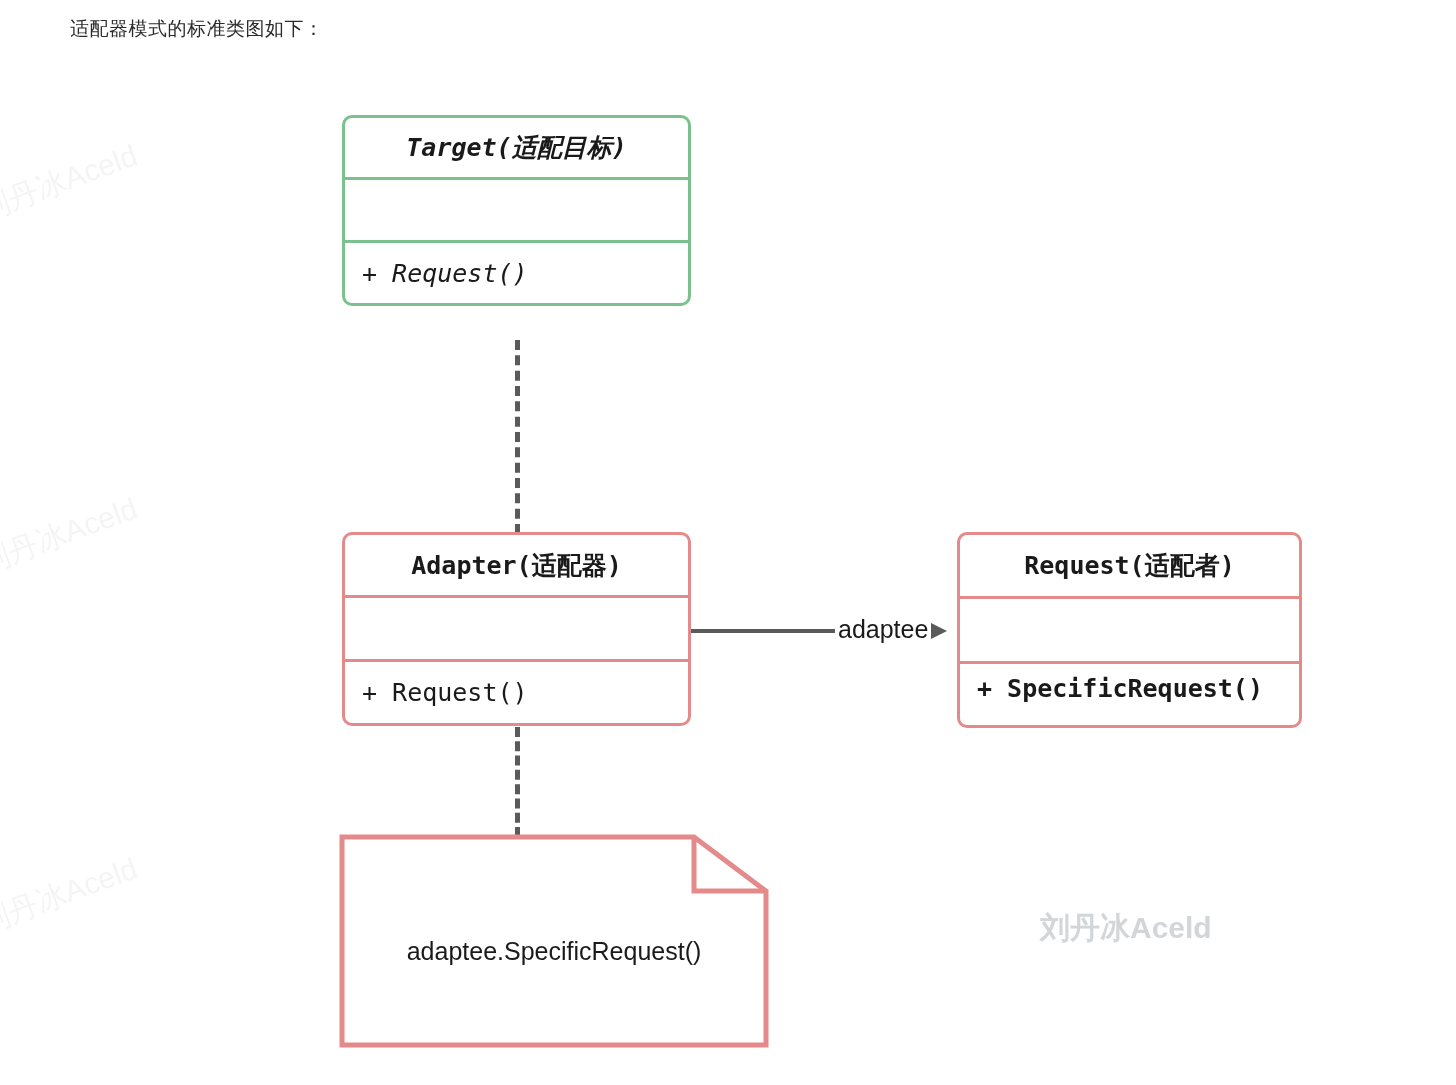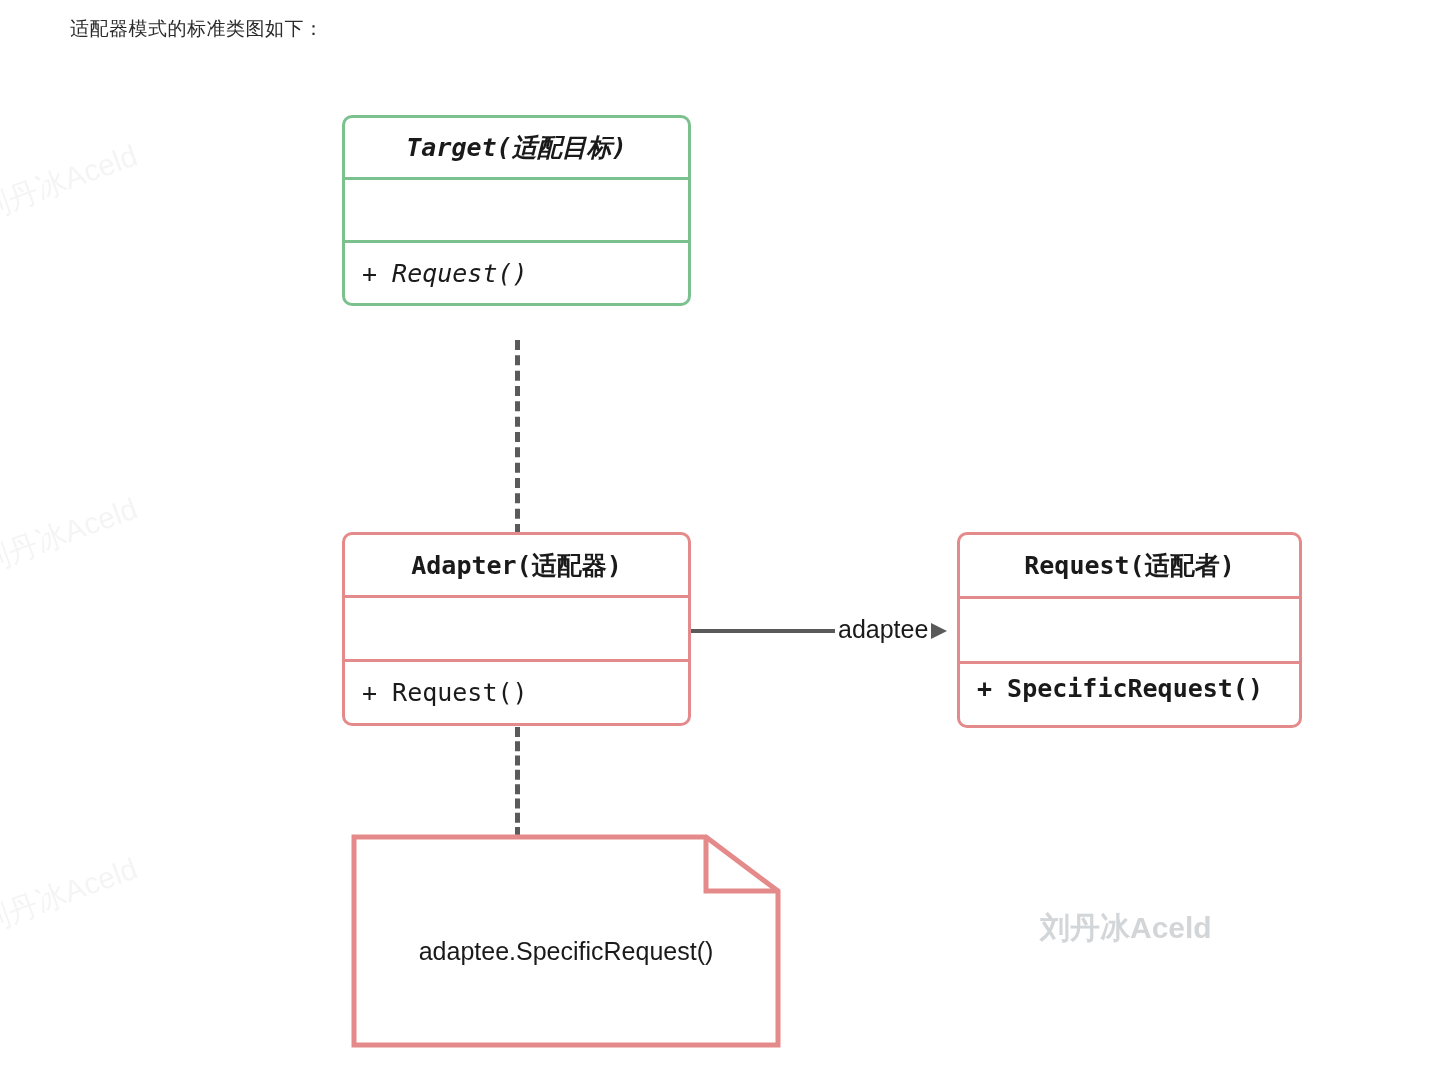--- a/index.html
+++ b/index.html
@@ -179,19 +179,19 @@
 <div class="edge-label" style="left:803px; top:615px;margin-left:32px;">adaptee</div>
 
 <div class="uml-class red" style="left:957px; top:532px; width:345px; height:196px;">
   <div class="uml-row title" style="height:61px;">Request(适配者)</div>
   <div class="uml-row attrs" style="height:65px;"></div>
   <div class="uml-row ops" style="height:52px;font-weight:bold;">+ SpecificRequest()</div>
 </div>
 
 <div class="conn-dashed-v" style="left:515px; top:727px; height:110px;"></div>
 
-<div class="uml-note" style="left:339px; top:834px; width:430px; height:242px;margin-left:12px;">
+<div class="uml-note" style="left:339px; top:834px; width:430px; height:242px;">
   <svg width="430" height="214" viewBox="0 0 430 214">
     <path d="M 3 3 L 355 3 L 427 57 L 427 211 L 3 211 Z" fill="#ffffff" stroke="#e58a8a" stroke-width="5" stroke-linejoin="miter"></path>
     <path d="M 355 3 L 355 57 L 427 57" fill="none" stroke="#e58a8a" stroke-width="5" stroke-linejoin="miter"></path>
   </svg>
   <div class="note-text">adaptee.SpecificRequest()</div>
 </div>
 
 </body></html>

